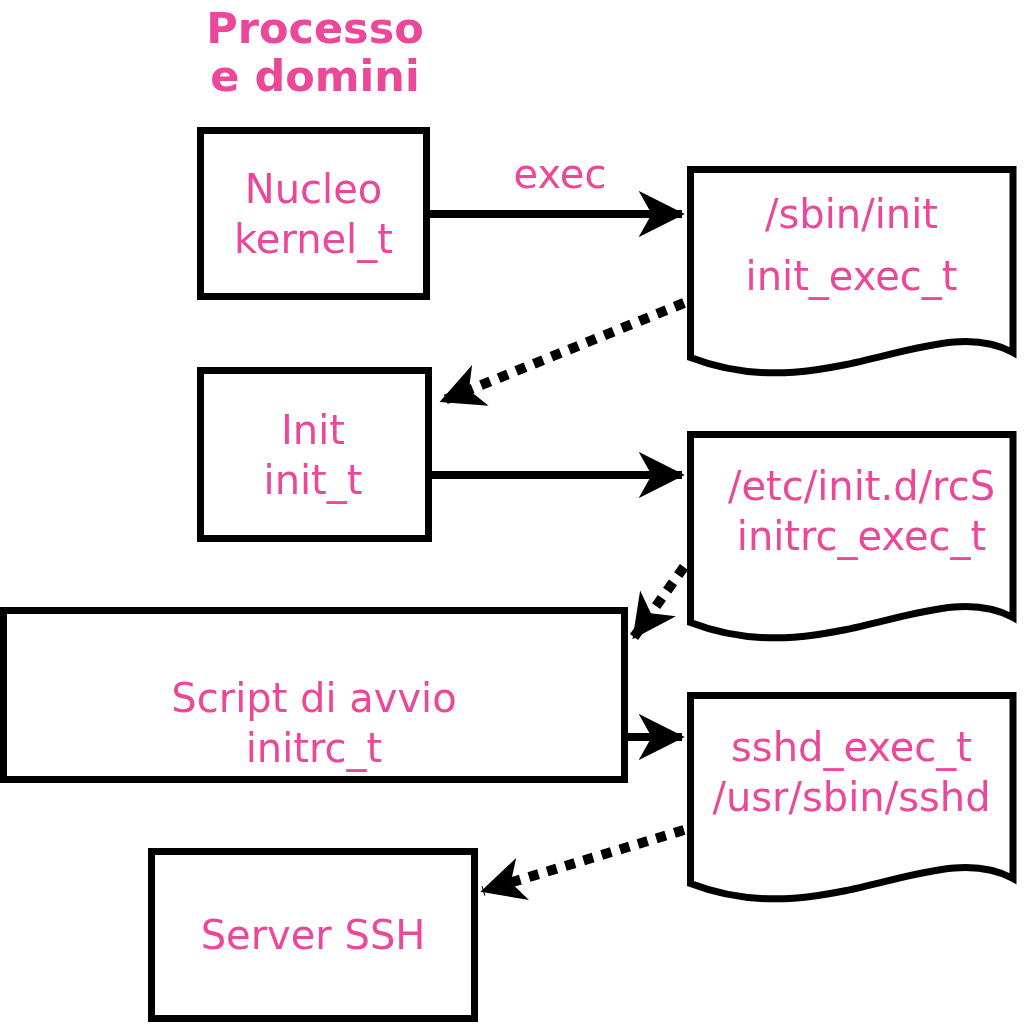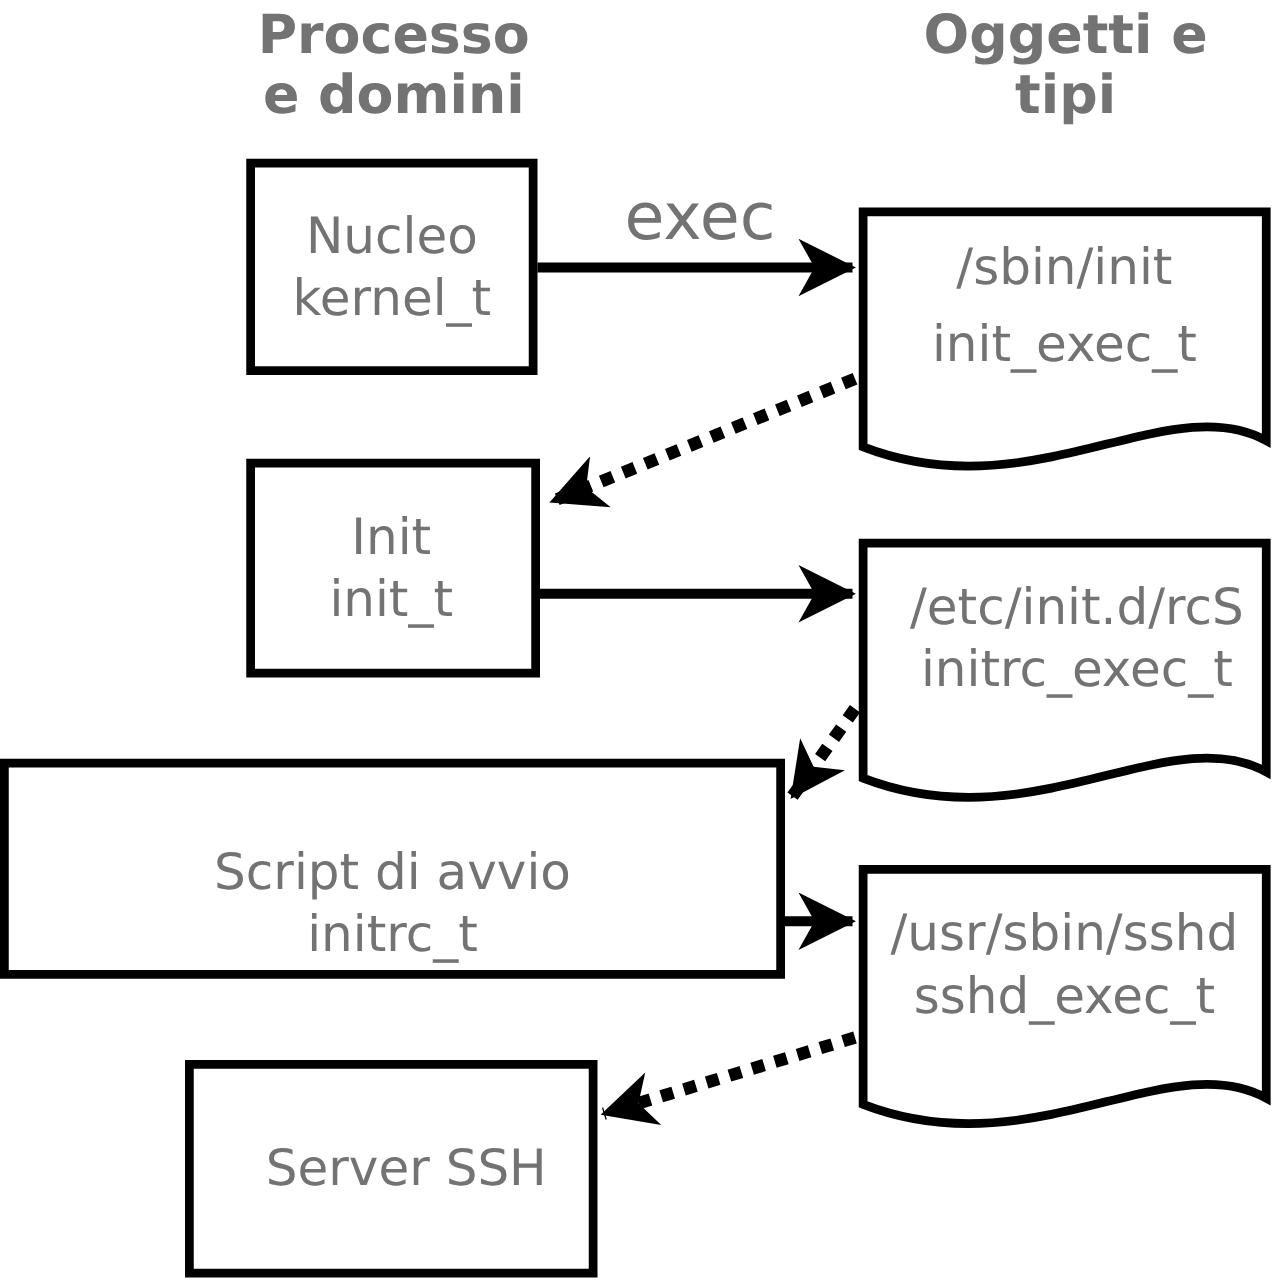--- a/index.html
+++ b/index.html
@@ -17,41 +17,41 @@
     overflow: hidden;
   }
   .shapes {
     position: absolute;
     left: 0;
     top: 0;
   }
   .label {
     position: absolute;
     text-align: center;
-    color: #737373;
+    color: #ec4899;
     font-size: 40px;
     line-height: 50px;
     white-space: pre-line;
   }
   .col-header {
     font-weight: bold;
     font-size: 43px;
     line-height: 48px;
   }
   .node-label {
     display: flex;
     flex-direction: column;
     align-items: center;
     justify-content: center;
   }
   .node-label span {
     display: block;
   }
   .edge-label {
-    font-size: 52px;
+    font-size: 40px;
     line-height: 44px;
   }
 </style>
 </head>
 <body>
 
 <div class="stage">
 
   <svg class="shapes" width="1024" height="1027" viewBox="0 0 1024 1027">
     <defs>
@@ -77,52 +77,50 @@
     <line x1="625" y1="737" x2="682" y2="737" stroke="#000000" stroke-width="8" marker-end="url(#ah-solid)"></line>
 
     <line x1="684" y1="303" x2="442" y2="401" stroke="#000000" stroke-width="10" stroke-dasharray="10 9" marker-end="url(#ah-dotted)"></line>
     <line x1="684" y1="567" x2="634" y2="637" stroke="#000000" stroke-width="10" stroke-dasharray="10 9" marker-end="url(#ah-dotted)"></line>
     <line x1="684" y1="830" x2="483" y2="891" stroke="#000000" stroke-width="10" stroke-dasharray="10 9" marker-end="url(#ah-dotted)"></line>
   </svg>
 
   <div class="label col-header" style="left:140px; top:4px; width:350px;">Processo
 e domini</div>
 
-  <div class="label col-header" style="left:680px; top:4px; width:345px;">Oggetti e
-tipi</div>
 
   <div class="label node-label" style="left:197px; top:127px; width:233px; height:173px;">
     <span>Nucleo</span>
     <span>kernel_t</span>
   </div>
 
   <div class="label node-label" style="left:197px; top:367px; width:232px; height:175px;">
     <span>Init</span>
     <span>init_t</span>
   </div>
 
   <div class="label node-label" style="left:0px; top:635px; width:628px; height:176px;">
     <span>Script di avvio</span>
     <span>initrc_t</span>
   </div>
 
-  <div class="label node-label" style="left:148px; top:848px; width:330px; height:174px;padding-left:12px;">
+  <div class="label node-label" style="left:148px; top:848px; width:330px; height:174px;">
     <span>Server SSH</span>
   </div>
 
   <div class="label node-label" style="left:687px; top:195px; width:329px; height:100px;gap:12px;">
     <span>/sbin/init</span>
     <span>init_exec_t</span>
   </div>
 
   <div class="label node-label" style="left:697px; top:461px; width:329px; height:100px;justify-content:flex-end;">
     <span>/etc/init.d/rcS</span>
     <span>initrc_exec_t</span>
   </div>
 
   <div class="label node-label" style="left:687px; top:722px; width:329px; height:100px;">
+    <span>sshd_exec_t</span>
     <span>/usr/sbin/sshd</span>
-    <span>sshd_exec_t</span>
   </div>
 
   <div class="label edge-label" style="left:470px; top:152px; width:180px;">exec</div>
 
 </div>
 
 </body></html>

